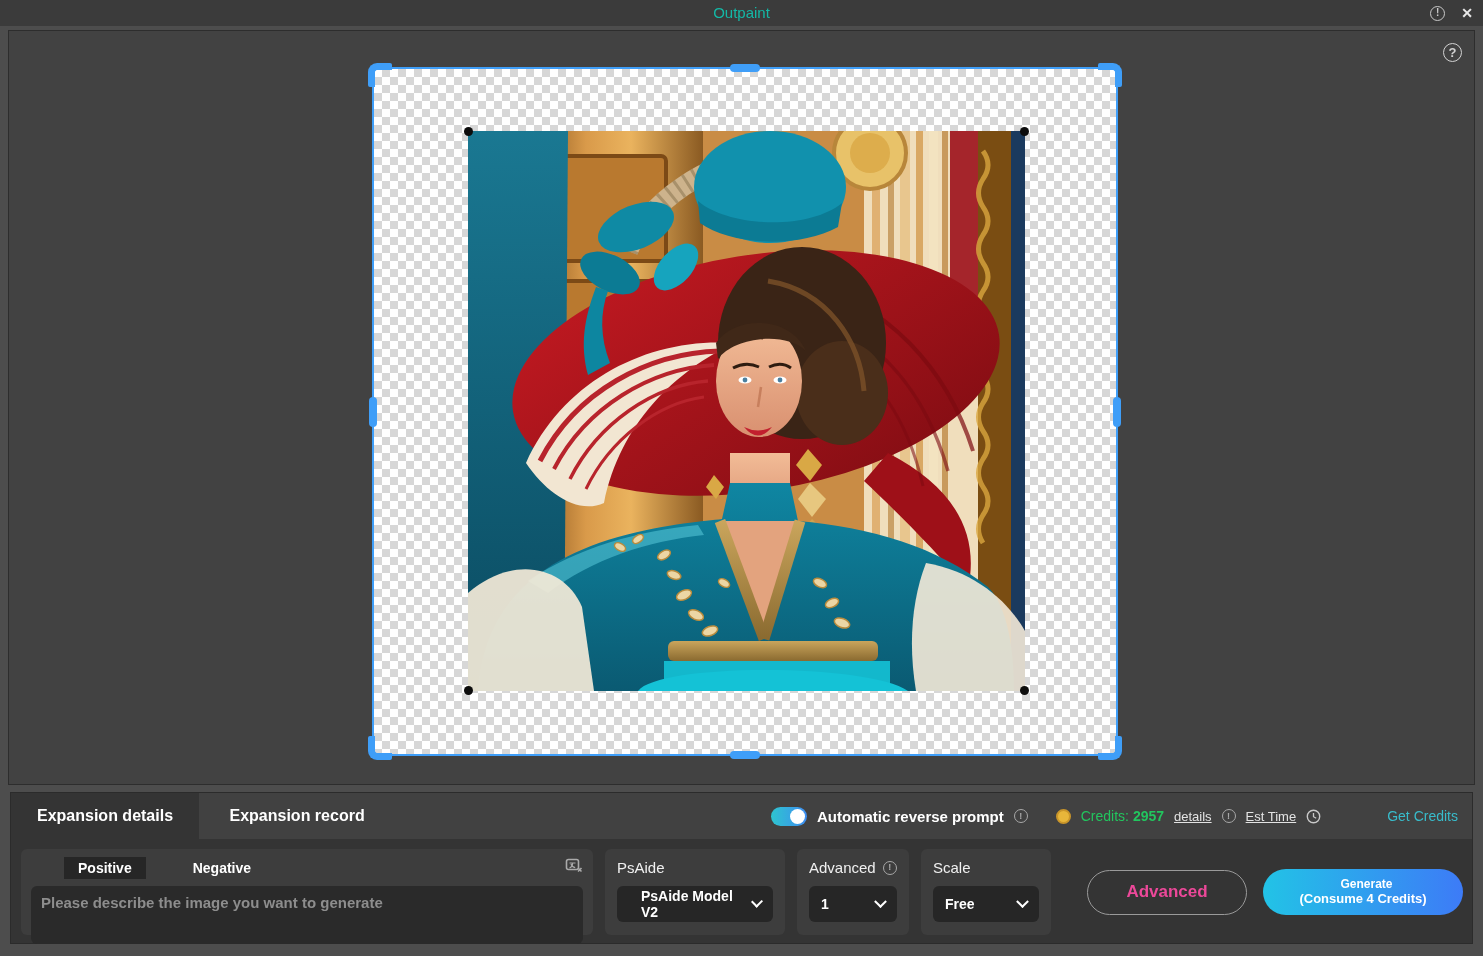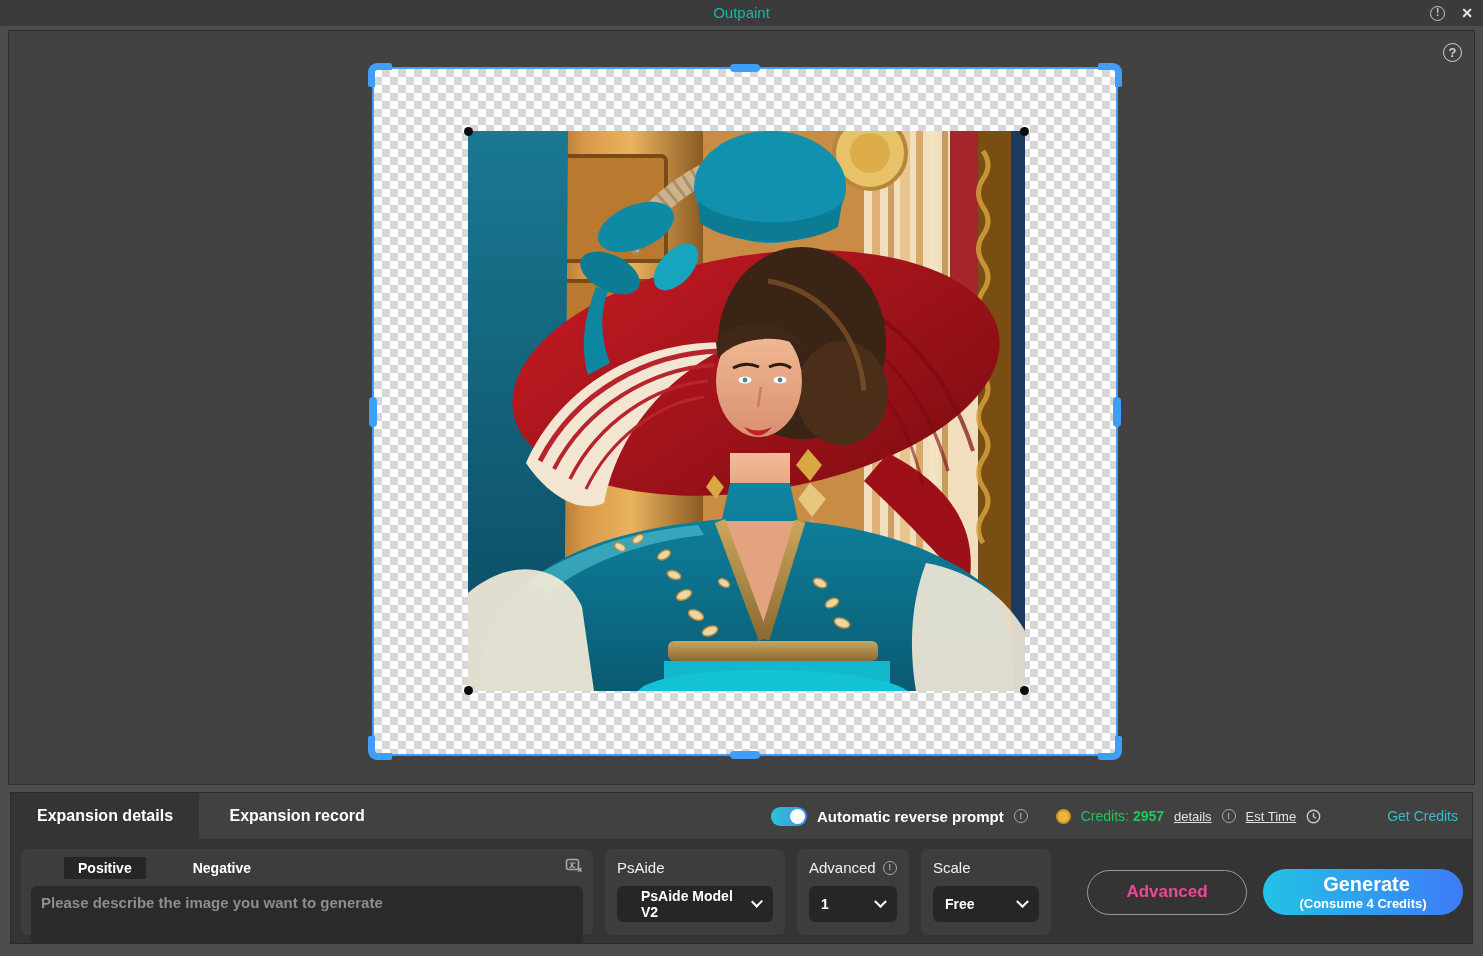--- a/index.html
+++ b/index.html
@@ -86,21 +86,21 @@
   .scale-card { width:130px; } .scale-card .dd { width:106px;border-radius:6px; }
 
   .vdivider { width:1px; background:#4c4c4c; margin:2px 6px; }
 
   .actions { flex:1; display:flex; align-items:center; justify-content:flex-end; gap:16px; padding-right:4px; }
   .btn-advanced { width:160px; height:45px; border-radius:23px; border:1.6px solid #9a9a9a; background:transparent;
                   color:#ec4899; font-size:17px; font-weight:bold; }
   .btn-generate { width:200px; height:46px; border-radius:23px; border:none;
                   background:linear-gradient(90deg,#22c3e6,#3d7bf7); color:#ffffff;
                   display:flex; flex-direction:column; align-items:center; justify-content:center; line-height:1.2; }
-  .btn-generate .g1 { font-size:20px; font-weight:bold;margin-left:7px; }
+  .btn-generate .g1 { font-size:12px; font-weight:bold;margin-left:7px; }
   .btn-generate .g2 { font-size:13px; font-weight:bold; }
 </style>
 </head>
 <body>
 
 <div id="app">
 
   <div class="titlebar">
     <div class="title">Outpaint</div>
     <div class="tb-icons">

